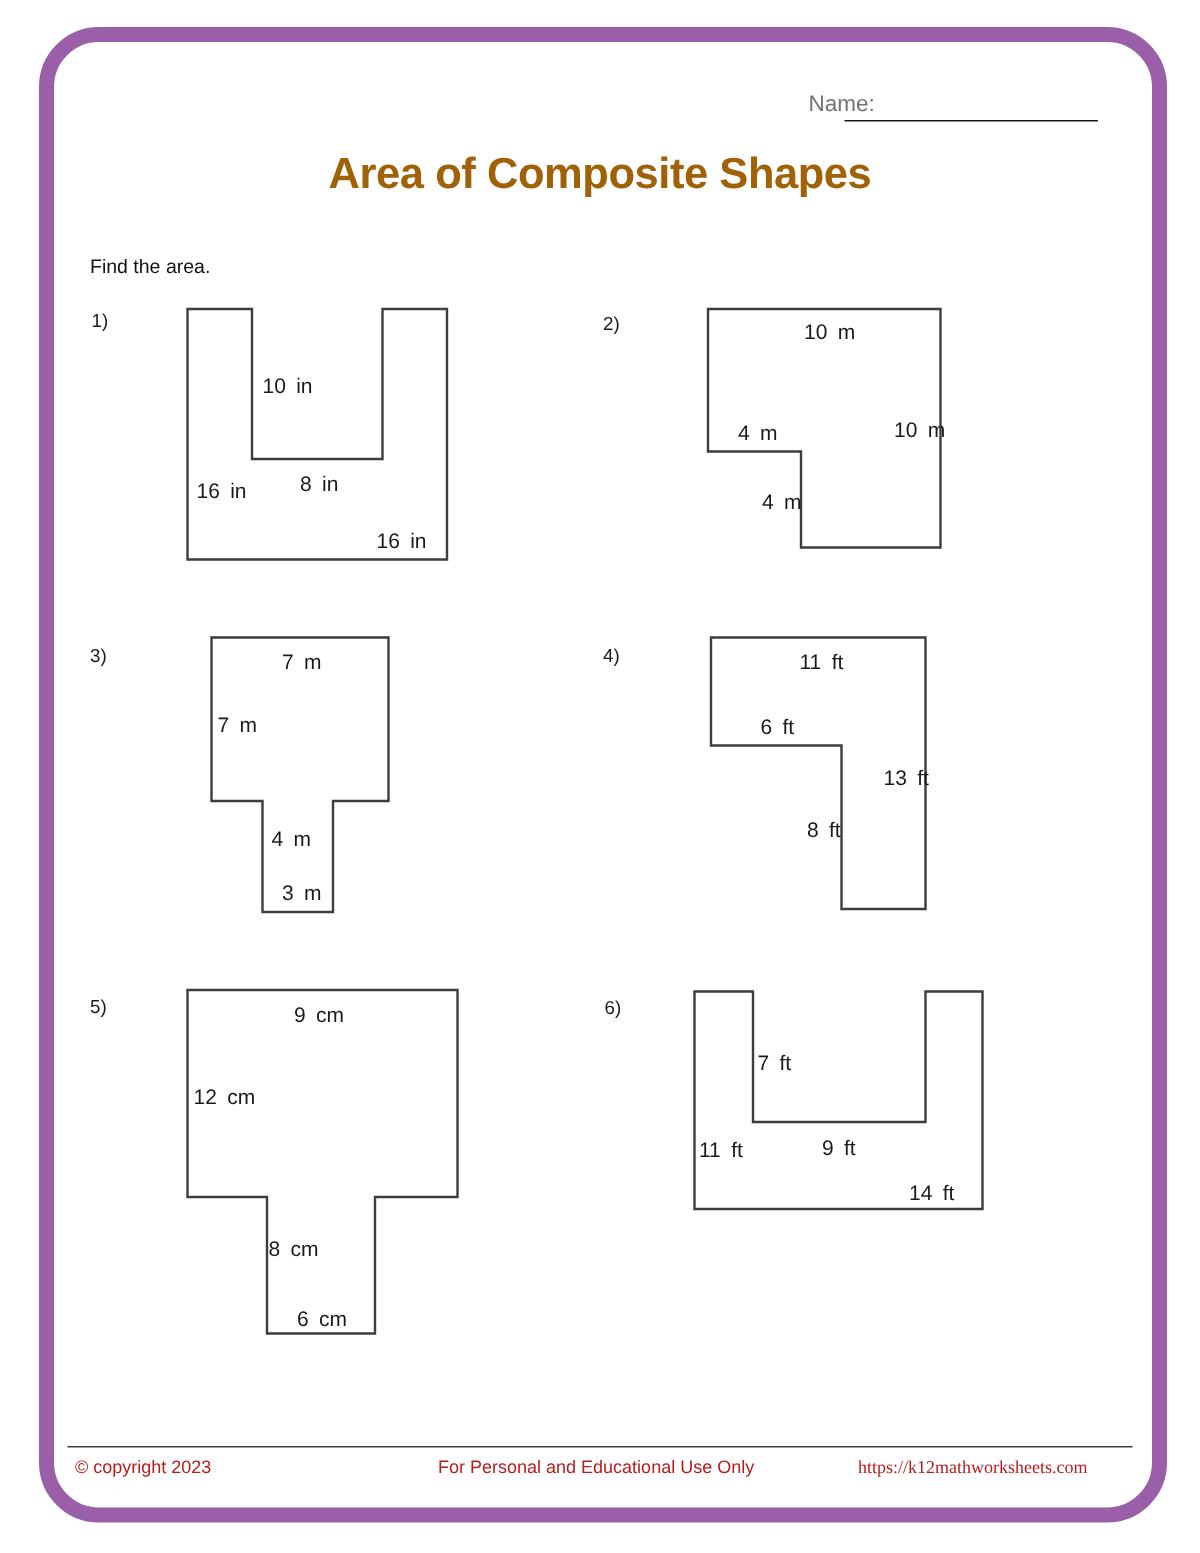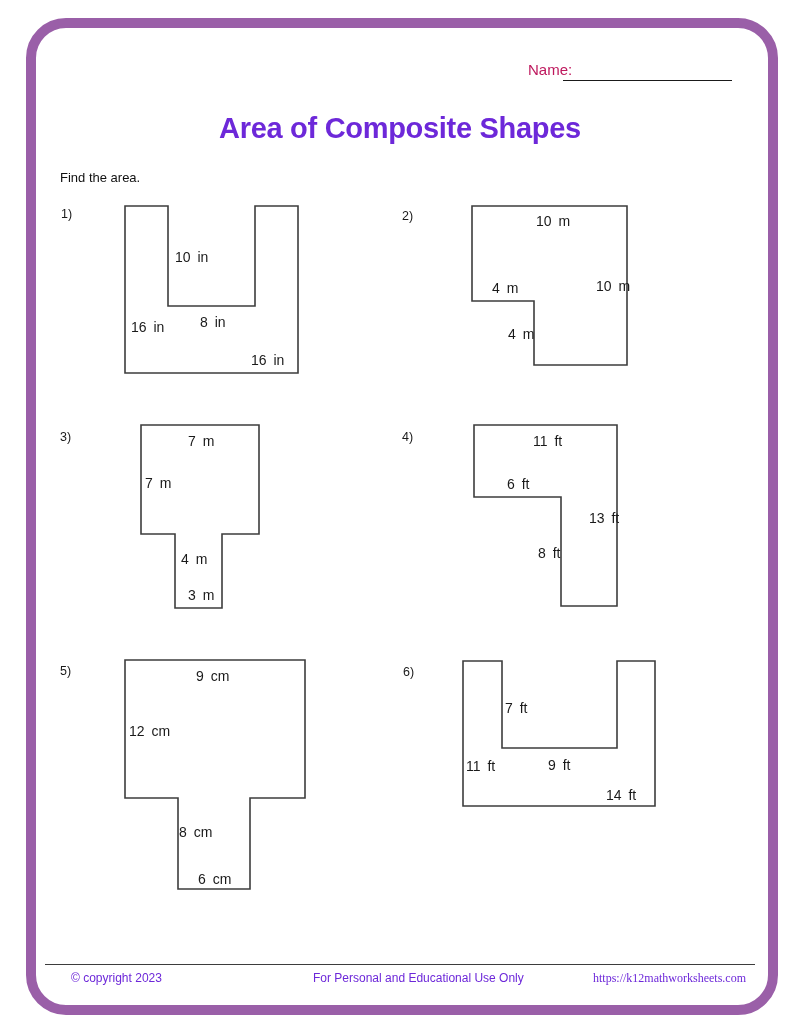--- a/index.html
+++ b/index.html
@@ -13,53 +13,53 @@
   }
   .page-border {
     position: absolute;
     left: 26px; top: 18px;
     width: 752px; height: 997px;
     border: 10px solid #9a5fa8;
     border-radius: 40px;
     background: transparent;
     pointer-events: none;
   }
-  .name-row { position: absolute; left: 528px; top: 61px; font-size: 15px; color: #be185d; }
+  .name-row { position: absolute; left: 539px; top: 61px; font-size: 15px; color: #737373; }
   .name-line {
     position: absolute;
     left: 563px; top: 80px;
     width: 169px; height: 0;
     border-bottom: 1.6px solid #1a1a1a;
   }
   .page-title {
     position: absolute;
-    left: 0; right: 0; top: 112px;
+    left: 0; right: 0; top: 100px;
     text-align: center;
     font-size: 29px;
     font-weight: bold;
-    color: #6d28d9;
+    color: #a16207;
     letter-spacing: -0.3px;
   }
   .instruction { position: absolute; left: 60px; top: 170px; font-size: 13px; color: #111; }
   .shapes-svg { position: absolute; left: 0; top: 0; width: 800px; height: 1035px; }
   .prob-num { position: absolute; font-size: 12.5px; color: #1a1a1a; }
   .dim-label {
     position: absolute;
     font-size: 14px;
     color: #1a1a1a;
     white-space: nowrap;
     word-spacing: 3px;
   }
   .footer-line {
     position: absolute;
     left: 45px; top: 964px;
     width: 710px; height: 0;
     border-bottom: 1.6px solid #3d3d3d;
   }
-  .footer-text { position: absolute; top: 971px; font-size: 12px; color: #6d28d9; margin-left: 21px; }
+  .footer-text { position: absolute; top: 971px; font-size: 12px; color: #b91c1c; }
   .footer-copyright { left: 50px; }
   .footer-usage { left: 292px; }
   .footer-url { left: 572px; font-family: Liberation Serif, serif; }
 </style>
 </head>
 <body>
 
 <div class="page-border" style="border-color: rgb(154, 95, 168);"></div>
 
 <span class="name-row">Name:</span>

